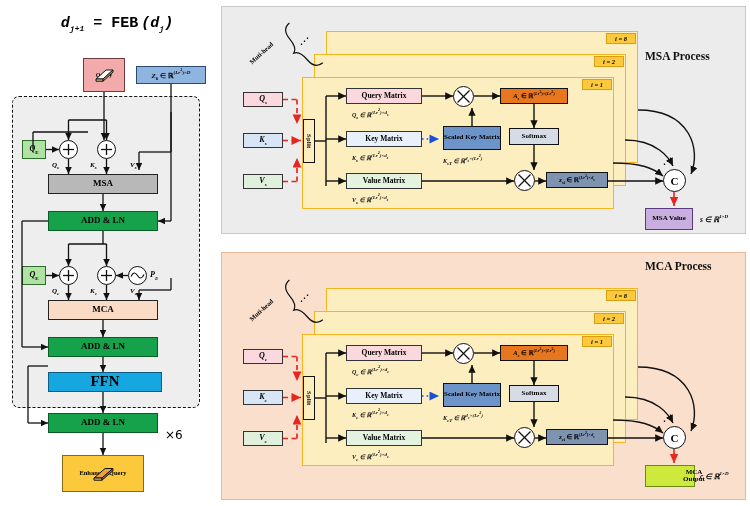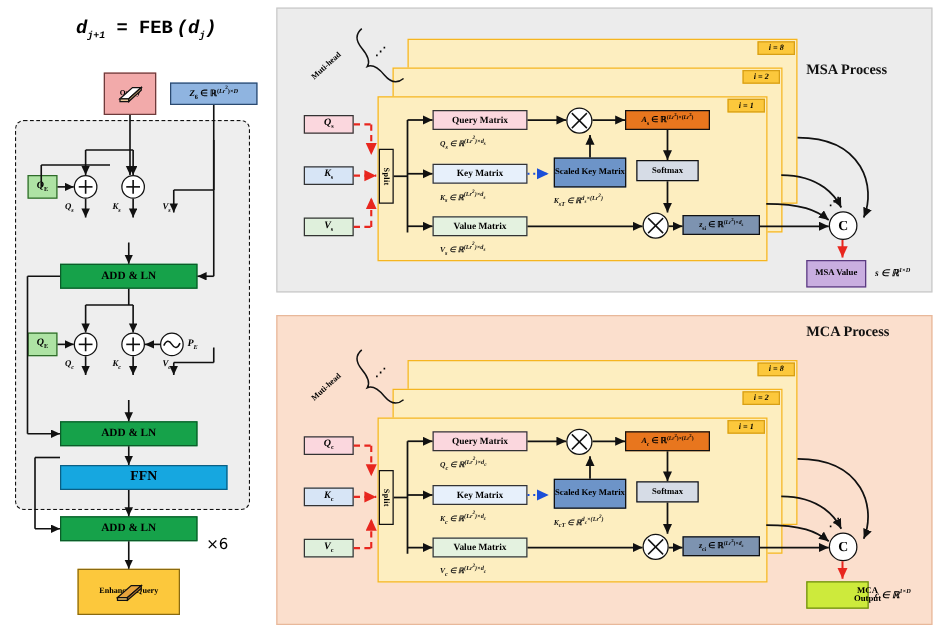--- a/index.html
+++ b/index.html
@@ -105,20 +105,21 @@
     <svg width="19" height="19" viewBox="0 0 19 19">
         <line x1="4" y1="9.5" x2="15" y2="9.5" stroke="#111" stroke-width="1.3"></line>
         <line x1="9.5" y1="4" x2="9.5" y2="15" stroke="#111" stroke-width="1.3"></line>
       </svg>
   </div>
 
   <div class="abs mathlbl" style="left:52px;top:161px;"><i>Q</i><sub style="font-size:5px;">s</sub></div>
   <div class="abs mathlbl" style="left:90px;top:161px;"><i>K</i><sub style="font-size:5px;">s</sub></div>
   <div class="abs mathlbl" style="left:130px;top:161px;"><i>V</i><sub style="font-size:5px;">s</sub></div>
 
+  <div class="abs box msa-box" style="left:48px;top:174px;width:110px;height:20px;font-size:9px;">MSA</div>
 
   <div class="abs box addln" style="left:48px;top:211px;width:110px;height:20px;font-size:9px;">ADD &amp; LN</div>
 
   <div class="abs box qe" style="left:22px;top:266px;width:24px;height:19px;font-size:8px;">
     <span><i>Q</i><sub style="font-size:5px;">E</sub></span>
   </div>
   <div class="abs circ" style="left:59px;top:266px;width:19px;height:19px;">
     <svg width="19" height="19" viewBox="0 0 19 19">
         <line x1="4" y1="9.5" x2="15" y2="9.5" stroke="#111" stroke-width="1.3"></line>
         <line x1="9.5" y1="4" x2="9.5" y2="15" stroke="#111" stroke-width="1.3"></line>
@@ -135,24 +136,25 @@
     <svg width="19" height="19" viewBox="0 0 19 19">
       <path d="M3,10.5 Q6,4 9.5,9.5 Q13,15 16,8.5" fill="none" stroke="#111" stroke-width="1.2"></path>
     </svg>
   </div>
   <div class="abs mathlbl" style="left:150px;top:270px;font-size:8px;"><i>P</i><sub style="font-size:5px;">E</sub></div>
 
   <div class="abs mathlbl" style="left:52px;top:287px;"><i>Q</i><sub style="font-size:5px;">c</sub></div>
   <div class="abs mathlbl" style="left:90px;top:287px;"><i>K</i><sub style="font-size:5px;">c</sub></div>
   <div class="abs mathlbl" style="left:130px;top:287px;"><i>V</i><sub style="font-size:5px;">c</sub></div>
 
+  <div class="abs box mca-box" style="left:48px;top:300px;width:110px;height:20px;font-size:9px;">MCA</div>
 
   <div class="abs box addln" style="left:48px;top:337px;width:110px;height:20px;font-size:9px;">ADD &amp; LN</div>
 
-  <div class="abs box ffn" style="left:48px;top:372px;width:134px;height:20px;font-size:11px;">FFN</div>
+  <div class="abs box ffn" style="left:48px;top:372px;width:114px;height:20px;font-size:15px;">FFN</div>
 
   <div class="abs box addln" style="left:48px;top:413px;width:110px;height:20px;font-size:9px;">ADD &amp; LN</div>
 
   <div class="abs x6" style="left:165px;top:428px;">×6</div>
 
   <div class="abs box enhanced" style="left:62px;top:455px;width:82px;height:37px;flex-direction:column;">
     <svg width="22" height="14" viewBox="0 0 22 14">
       <polygon points="2,11 13,1.5 21,1.5 10,11" fill="#e8a33c" stroke="#111" stroke-width="1"></polygon>
       <polygon points="2,11 10,11 10,13.2 2,13.2" fill="#f0c36a" stroke="#111" stroke-width="1"></polygon>
       <polygon points="10,11 21,1.5 21,3.7 10,13.2" fill="#b8772a" stroke="#111" stroke-width="1"></polygon>

